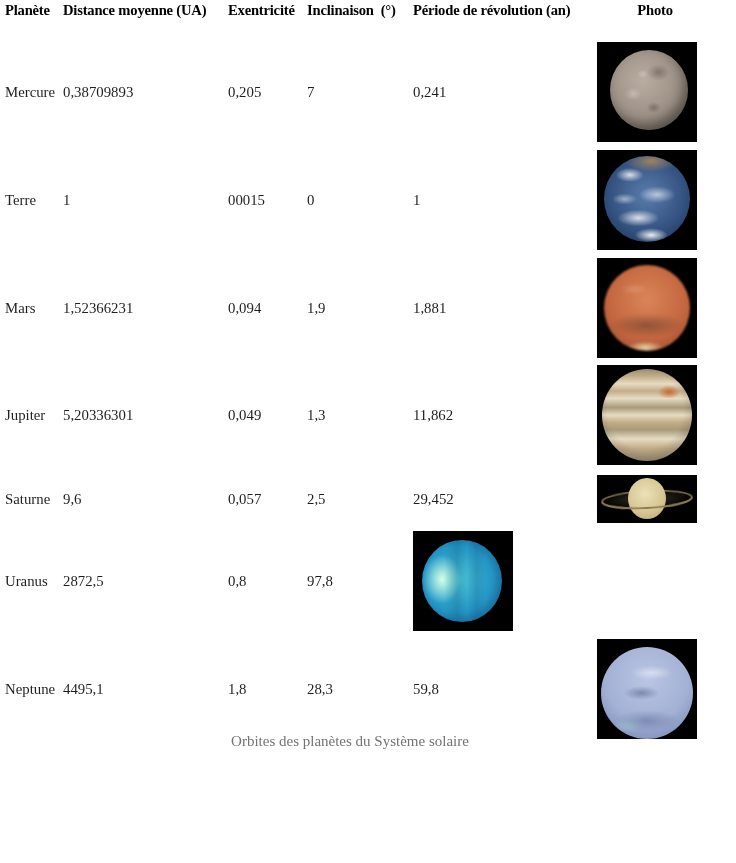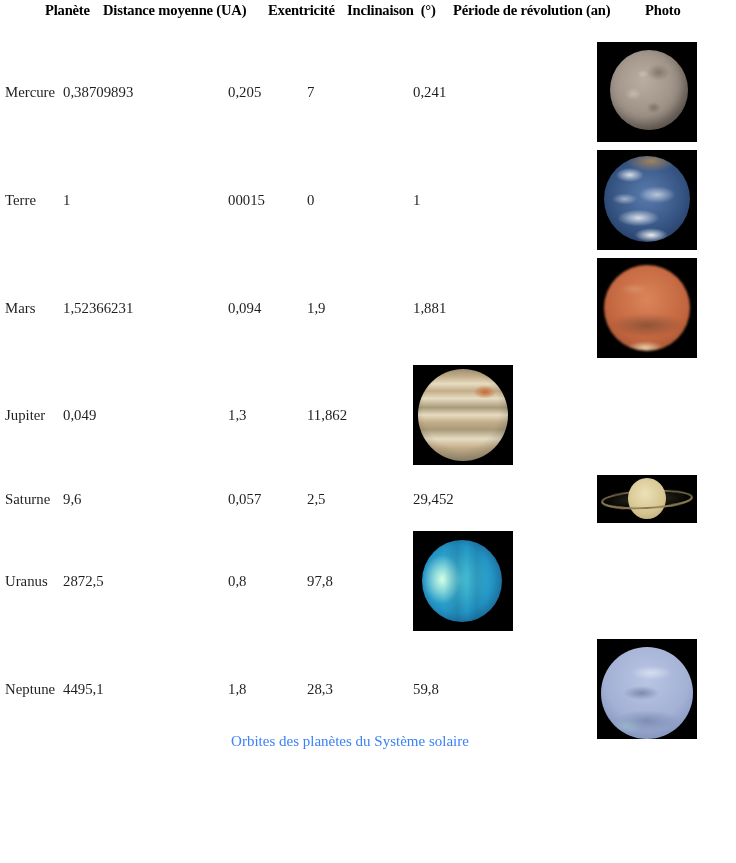--- a/index.html
+++ b/index.html
@@ -6,25 +6,25 @@
   .page{
     width:736px;height:863px;background:#ffffff;overflow:hidden;
     font-family:"Liberation Serif","DejaVu Serif",serif;color:#1f1f1f;position:relative;
   }
   .tbl{padding-left:5px;padding-top:2px;}
   .trow{
     display:grid;
     grid-template-columns:58px 165px 79px 106px 184px 1fr;
     align-items:center;white-space:nowrap;
   }
-  .thead{height:20px;align-items:start;margin-left:40px;}
+  .thead{height:20px;align-items:start;}
   .thead .hcell{
     font-weight:bold;font-size:14.6px;color:#000;letter-spacing:-0.2px;white-space:pre;
   }
-  .hcell.h-photo{padding-left:8px;width:100px;text-align:left;}
+  .hcell.h-photo{padding-left:8px;width:100px;text-align:center;}
   .cell{font-size:14.8px;margin-top:20px;}
   .h108{height:108px}.h107{height:107px}.h110{height:110px}.h56{height:56px}
   .photo-cell{display:flex;align-items:center;}
   .photo-box{
     position:relative;width:100px;height:100px;background:#000;overflow:hidden;flex:none;
   }
   .ball{position:absolute;border-radius:50%;}
 
   
   .p-mercure .ball{
@@ -123,21 +123,21 @@
     left:4px;top:8px;width:92px;height:92px;
     background:
       radial-gradient(26px 10px at 44% 50%, rgba(60,75,115,.45), transparent 70%),
       radial-gradient(42px 14px at 50% 80%, rgba(90,105,150,.50), transparent 75%),
       radial-gradient(30px 10px at 55% 28%, rgba(255,255,255,.45), transparent 70%),
       radial-gradient(22px 12px at 30% 85%, rgba(170,215,210,.45), transparent 70%),
       radial-gradient(circle at 50% 35%, var(--c1,#bac5e3) 0%, var(--c2,#a3b1d5) 55%, var(--c3,#8090bb) 85%, var(--c4,#5f6f9a) 100%);
     filter:blur(.6px);
   }
   .caption-row{width:700px;text-align:center;margin-top:6px;}
-  .caption-row span{font-size:15px;color:#3b82f6;}
+  .caption-row span{font-size:15px;color:#737373;}
 </style>
 </head>
 <body>
 
 <div class="page">
   <div class="tbl">
 
     <div class="trow thead">
       <div class="hcell">Planète</div>
       <div class="hcell">Distance moyenne (UA)</div>
@@ -182,20 +182,21 @@
       <div class="cell">1,881</div>
       <div class="cell photo-cell">
         <div class="photo-box p-mars" style="background: rgb(0, 0, 0); --c1: #db8459; --c2: #c2653e; --c3: #8a4a30;">
           <div class="ball"></div>
         </div>
       </div>
     </div>
 
     <div class="trow h110">
       <div class="cell">Jupiter</div>
+      <div class="cell">5,20336301</div>
       <div class="cell">0,049</div>
       <div class="cell">1,3</div>
       <div class="cell">11,862</div>
       <div class="cell photo-cell">
         <div class="photo-box p-jupiter" style="background: rgb(0, 0, 0); --c1: #e6dcc2; --c2: #c3ad88; --c3: #a89a7a; --c4: #9e9078; --spot: #c96a35;">
           <div class="ball"></div>
           <div class="spot"></div>
         </div>
       </div>
     </div>

